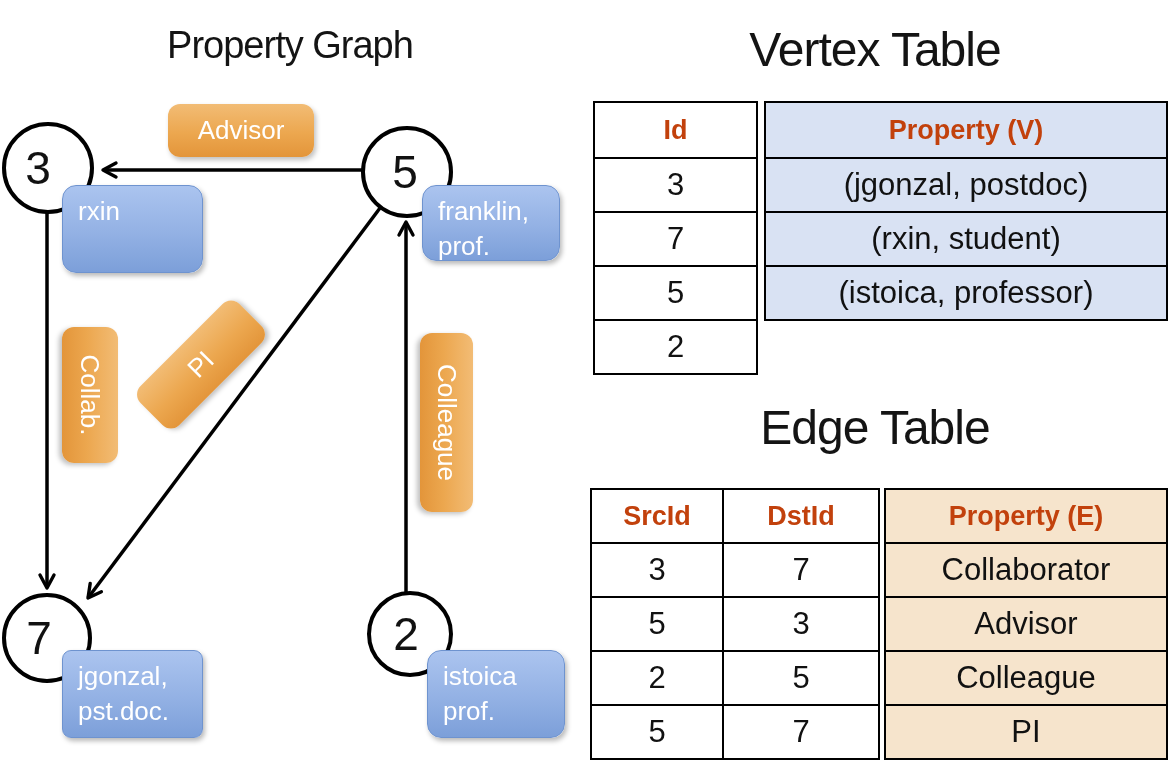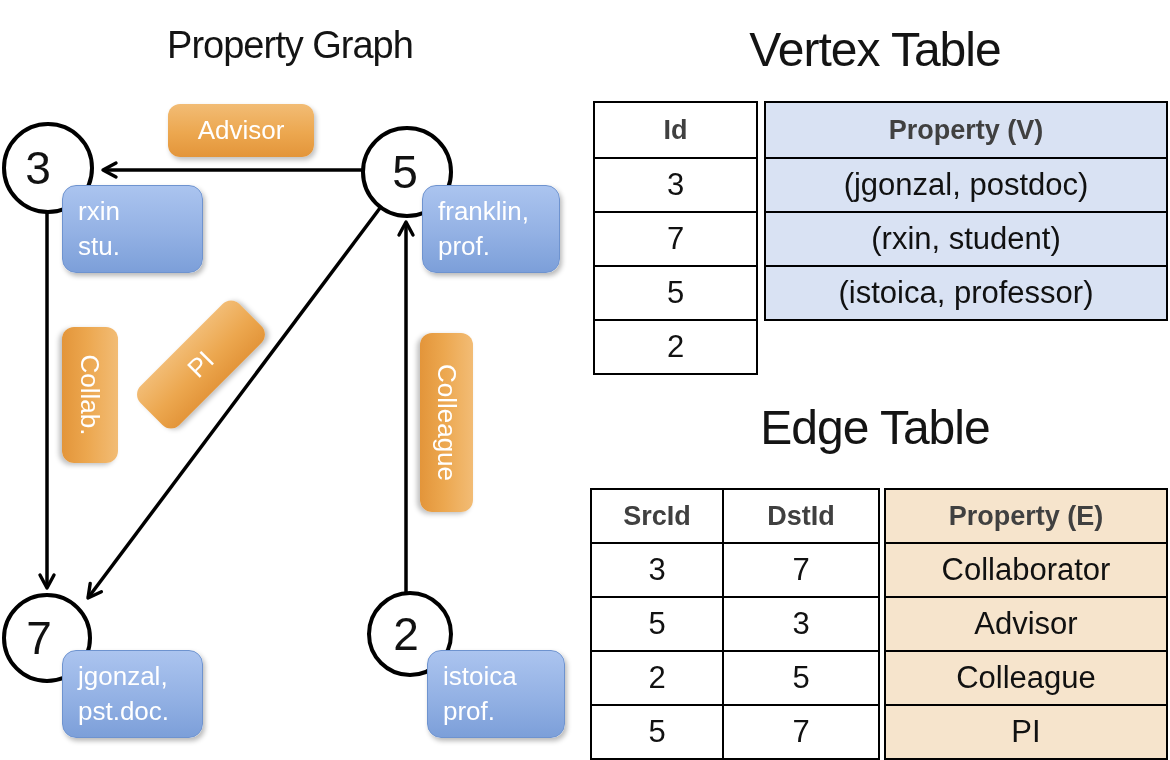--- a/index.html
+++ b/index.html
@@ -29,43 +29,43 @@
   #node-2{left:367px;top:591px;width:86px;height:86px;padding-right:8px;}
 
   .vlabel{
     position:absolute;border-radius:14px;box-sizing:border-box;
     background:linear-gradient(180deg,#abc4ef 0%,#93b1e4 55%,#7c9fd9 100%);
     border:1px solid #6e93cf;
     box-shadow:2px 3px 5px rgba(0,0,0,0.28);
     color:#fff;font-size:26px;line-height:1.35;padding:8px 7px 0 15px;
   }
   #vlabel-3{left:62px;top:185px;width:141px;height:88px;}
-  #vlabel-5{left:422px;top:185px;width:138px;height:88px;}
-  #vlabel-7{left:62px;top:650px;width:141px;height:88px;}
+  #vlabel-5{left:422px;top:185px;width:138px;height:76px;}
+  #vlabel-7{left:62px;top:650px;width:141px;height:88px;border-radius:9px;}
   #vlabel-2{left:427px;top:650px;width:138px;height:88px;}
 
   .epill{
     position:absolute;border-radius:12px;box-sizing:border-box;
     background:linear-gradient(180deg,#f2bc75 0%,#eca74f 55%,#e3953a 100%);
     box-shadow:2px 3px 5px rgba(0,0,0,0.25);
     color:#fff;font-size:26px;display:flex;align-items:center;justify-content:center;
     white-space:nowrap;
   }
   #pill-advisor{left:168px;top:104px;width:146px;height:53px;}
   #pill-collab{left:22px;top:367px;width:136px;height:56px;transform:rotate(90deg);}
   #pill-pi{left:131px;top:337px;width:140px;height:55px;transform:rotate(-45deg);}
   #pill-colleague{left:357px;top:396px;width:179px;height:53px;transform:rotate(90deg);}
 
   
   table.t{border-collapse:collapse;position:absolute;table-layout:fixed;}
   table.t td,table.t th{
     border:2px solid #000;text-align:center;vertical-align:middle;
     padding:0;overflow:hidden;white-space:nowrap;
   }
-  table.t th{font-size:27px;font-weight:700;color:#404040;}
+  table.t th{font-size:27px;font-weight:700;color:#c2410c;}
   table.t td{font-size:31px;font-weight:400;color:#111;}
   td.num{font-size:34px;}
   .cell-blue{background:#d9e2f3;}
   .cell-tan{background:#f6e4cc;}
 
   #vt-id{left:593px;top:101px;width:165px;}
   #vt-prop{left:764px;top:101px;width:404px;}
   #vt-id tr,#vt-prop tr{height:54px;}
   #vt-id tr.hdr,#vt-prop tr.hdr{height:56px;}
 
@@ -121,21 +121,20 @@
   </div>
   <div class="epill" id="pill-pi">
     <span>PI</span>
   </div>
   <div class="epill" id="pill-colleague">
     <span>Colleague</span>
   </div>
 
   <div class="vlabel" id="vlabel-3">
     <div>rxin</div>
-    <div>stu.</div>
   </div>
   <div class="vlabel" id="vlabel-5">
     <div>franklin,</div>
     <div>prof.</div>
   </div>
   <div class="vlabel" id="vlabel-7">
     <div>jgonzal,</div>
     <div>pst.doc.</div>
   </div>
   <div class="vlabel" id="vlabel-2">

